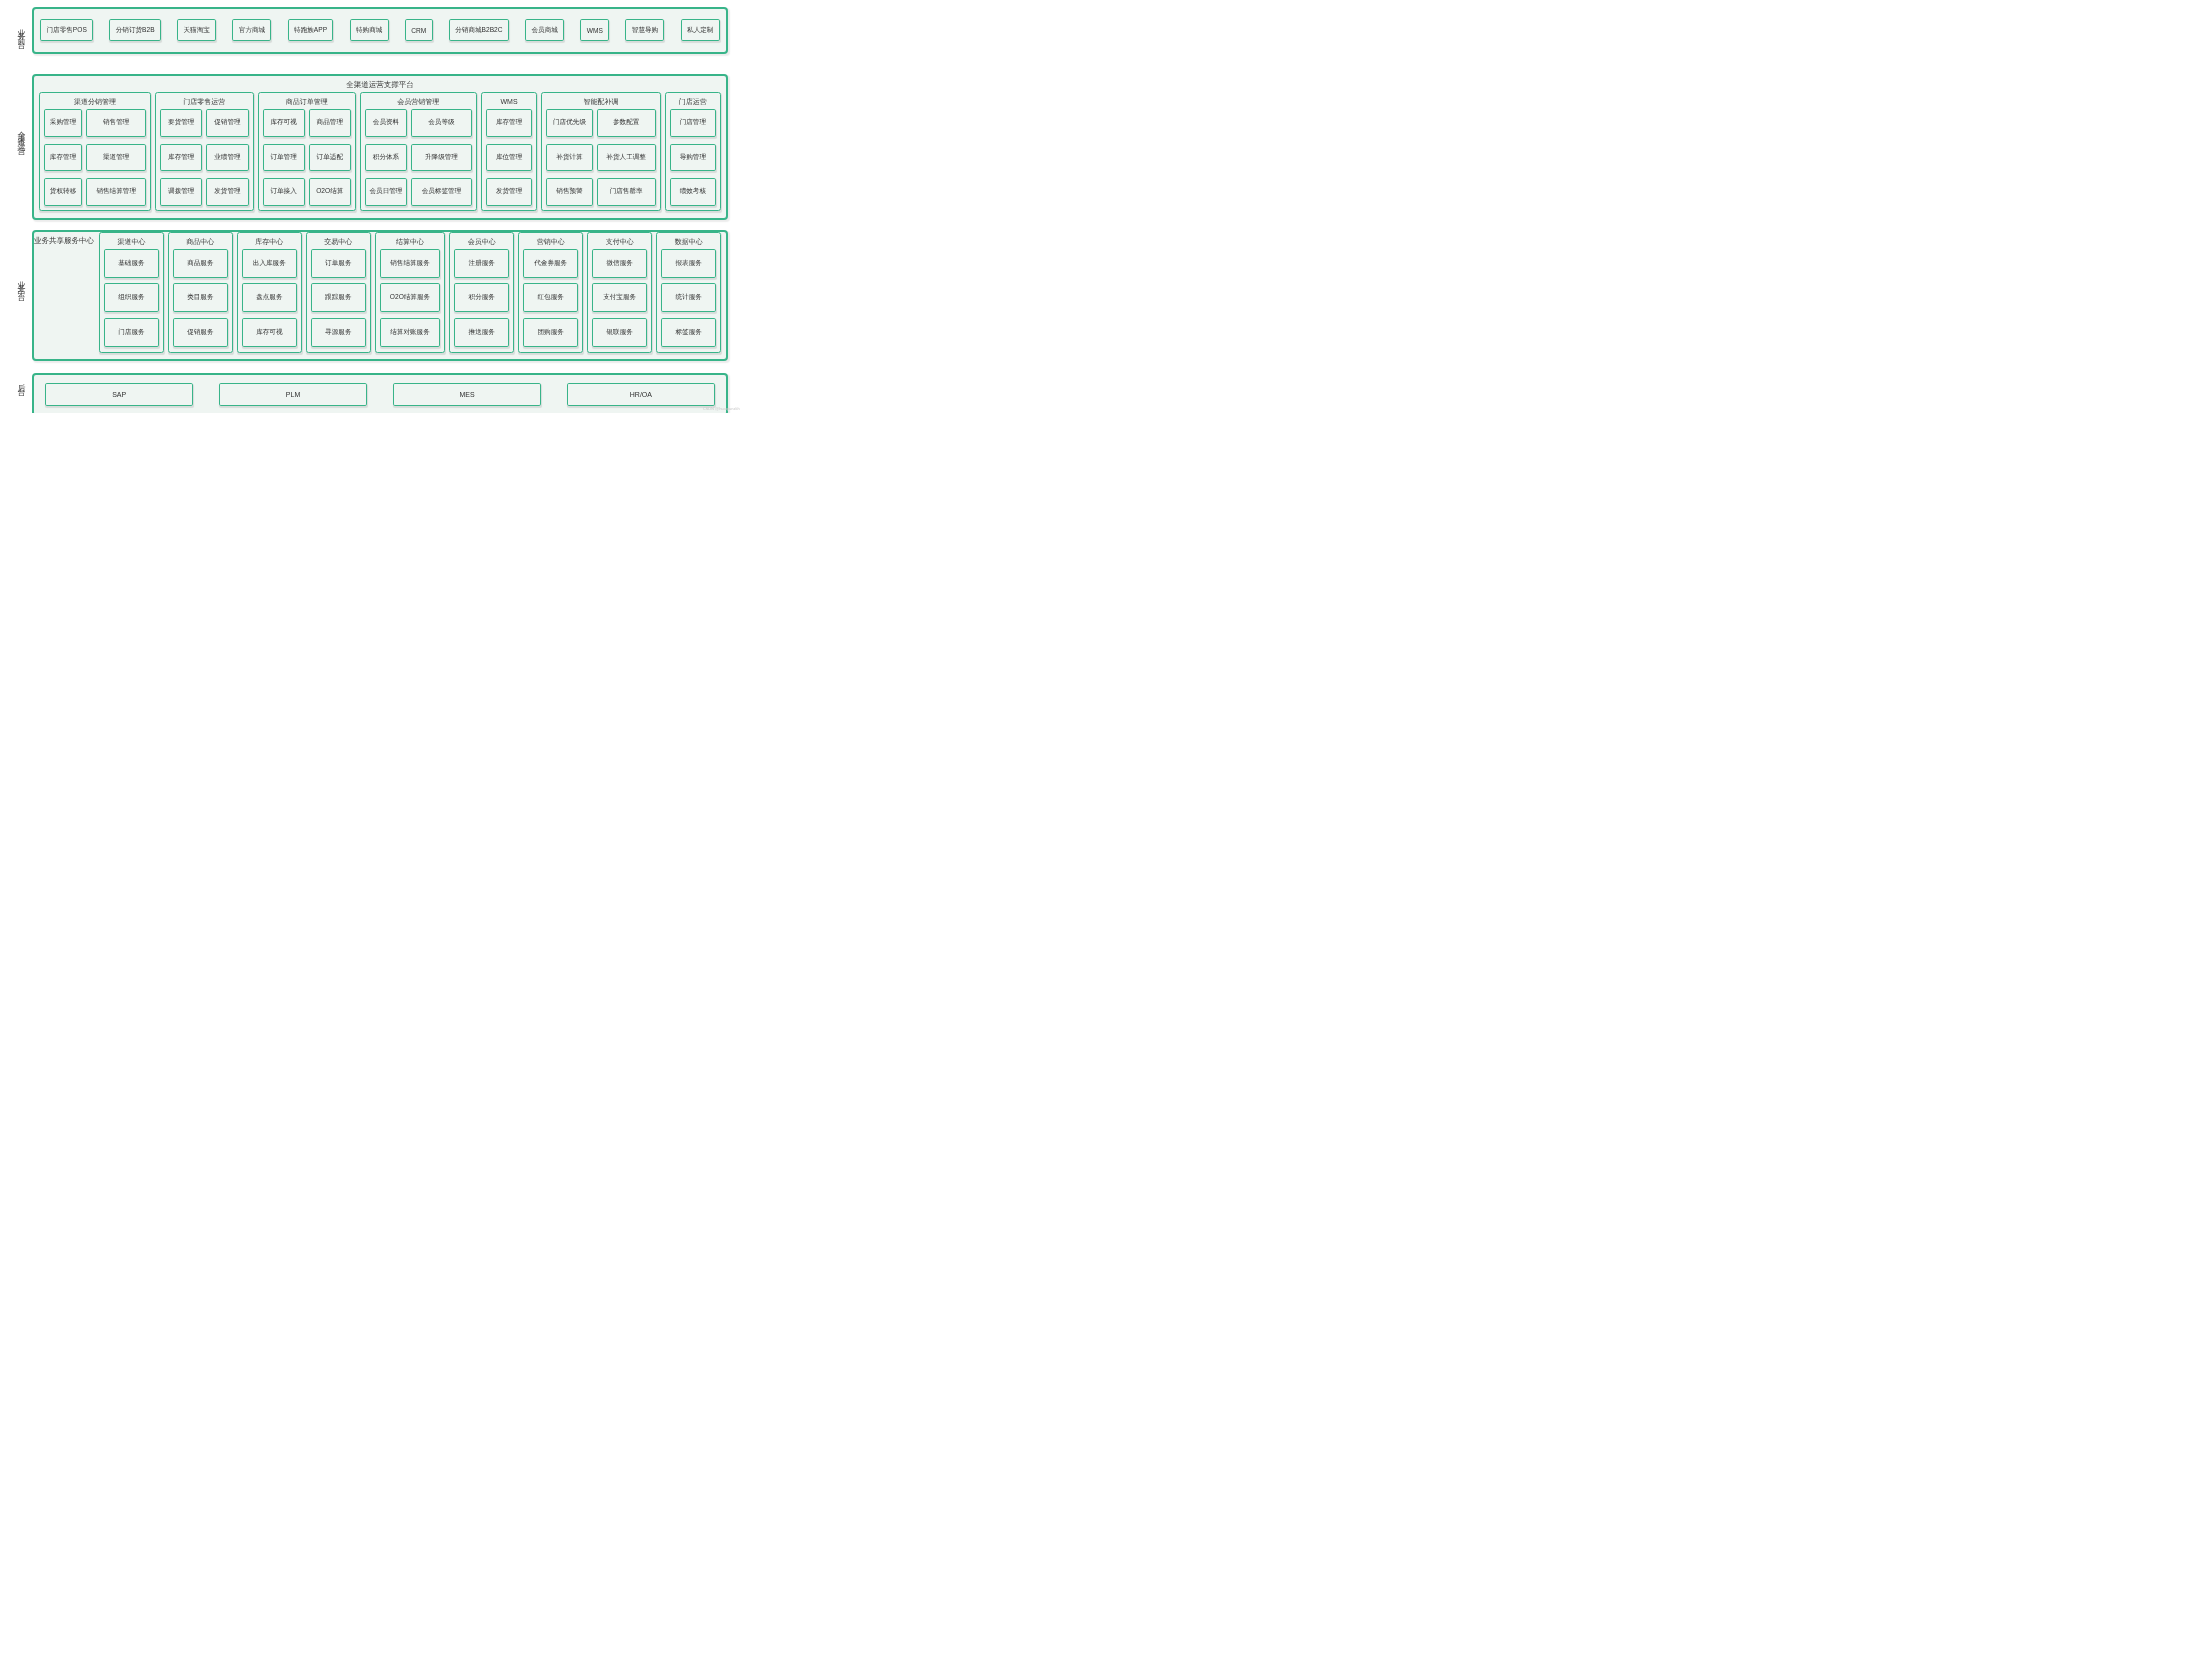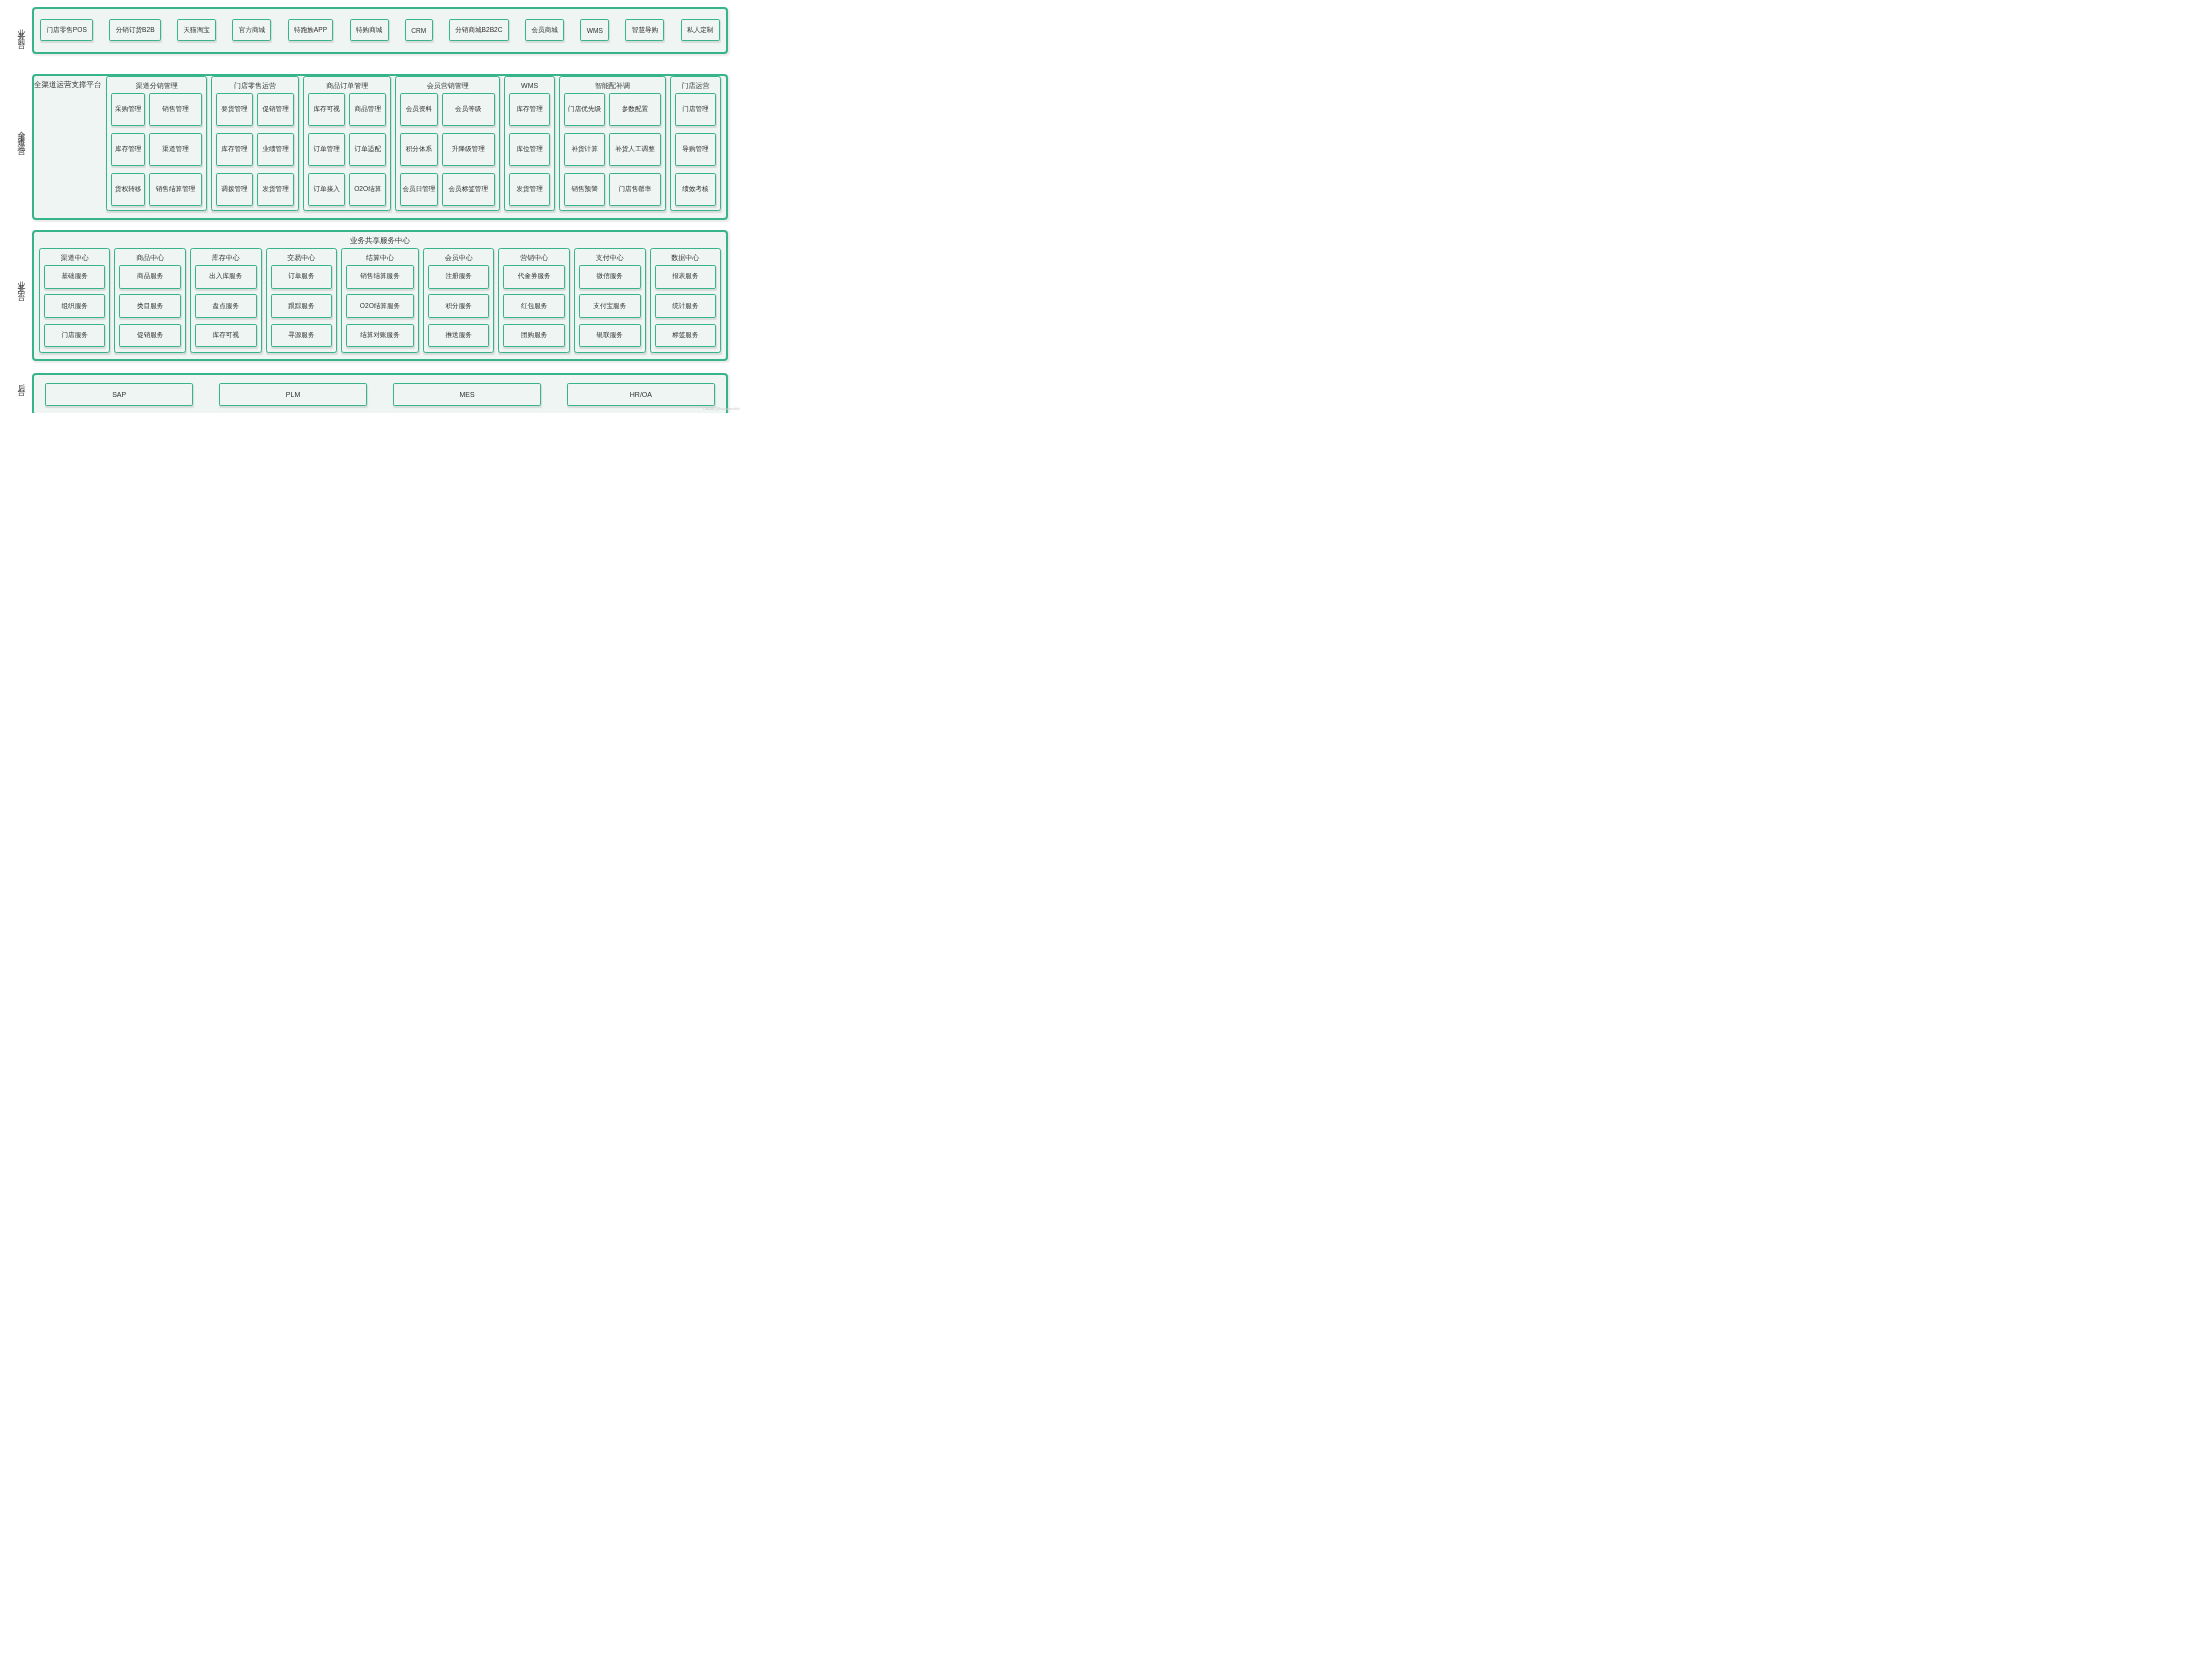--- a/index.html
+++ b/index.html
@@ -28,21 +28,21 @@
     gap:4.4px;padding:0 6.2px;
   }
   .box{
     box-sizing:border-box;height:22px;
     background:#eff5f2;border:1.8px solid #38b489;border-radius:1.8px;
     box-shadow:0.9px 1.3px 0.9px rgba(0,0,0,0.10);
     display:flex;align-items:center;justify-content:center;
     font-size:6.6px;padding:0 5.3px;white-space:nowrap;
   }
   
-  #sec-omni{height:146px;margin-bottom:10px;display:flex;flex-direction:row;margin-top:20px;}
+  #sec-omni{height:146px;margin-bottom:10px;display:flex;flex-direction:column;margin-top:20px;}
   .sec-title{text-align:center;font-size:7.5px;padding:4px 0 2.6px;color:#333;}
   .groups-row{flex:1;display:flex;gap:4px;padding:0 4.9px 6.2px;min-height:0;}
   .group{
     box-sizing:border-box;min-width:0;
     border:1.8px solid #38b489;border-radius:2.6px;background:#eff5f2;
     box-shadow:0.9px 1.3px 0.9px rgba(0,0,0,0.10);
     display:flex;flex-direction:column;padding:0 4px 4.9px;
   }
   .group-title{text-align:center;font-size:7px;height:16px;line-height:17px;white-space:nowrap;color:#333;}
   .group-grid{flex:1;display:grid;gap:7px 4px;grid-auto-rows:1fr;min-height:0;}
@@ -52,21 +52,21 @@
   .g3 .group-grid{grid-template-columns:0.82fr 1.18fr;}
   .g5 .group-grid{grid-template-columns:0.88fr 1.12fr;}
   .gbox{
     box-sizing:border-box;min-width:0;
     background:#eff5f2;border:1.8px solid #38b489;border-radius:1.8px;
     box-shadow:0.9px 1.3px 0.9px rgba(0,0,0,0.10);
     display:flex;align-items:center;justify-content:center;
     font-size:6.6px;padding:0 2.2px;white-space:nowrap;overflow:hidden;
   }
   
-  #sec-middle{height:131px;margin-bottom:12.3px;display:flex;flex-direction:column;}
+  #sec-middle{height:131px;margin-bottom:12.3px;display:flex;flex-direction:row;}
   .centers-row{flex:1;display:flex;gap:4px;padding:0 4.9px 5.7px;min-height:0;}
   .center-col{
     box-sizing:border-box;flex:1;min-width:0;
     border:1.8px solid #38b489;border-radius:2.6px;background:#eff5f2;
     box-shadow:0.9px 1.3px 0.9px rgba(0,0,0,0.10);
     display:flex;flex-direction:column;padding:0 4px 4.9px;
   }
   .center-col.wide{flex:1.1;}
   .center-stack{flex:1;display:flex;flex-direction:column;gap:5.7px;min-height:0;}
   .center-stack .gbox{flex:1;}

